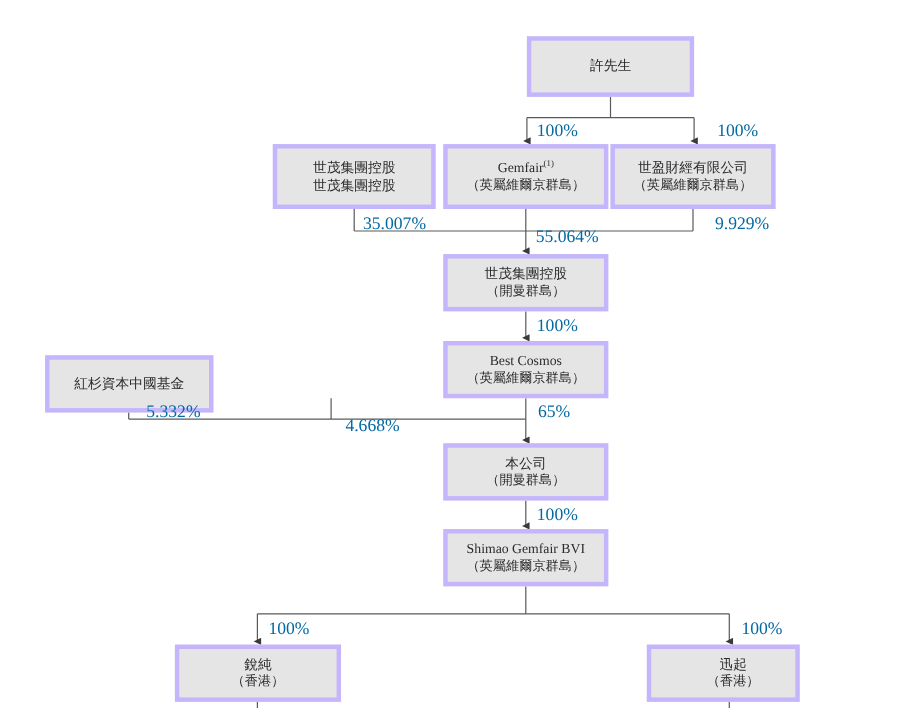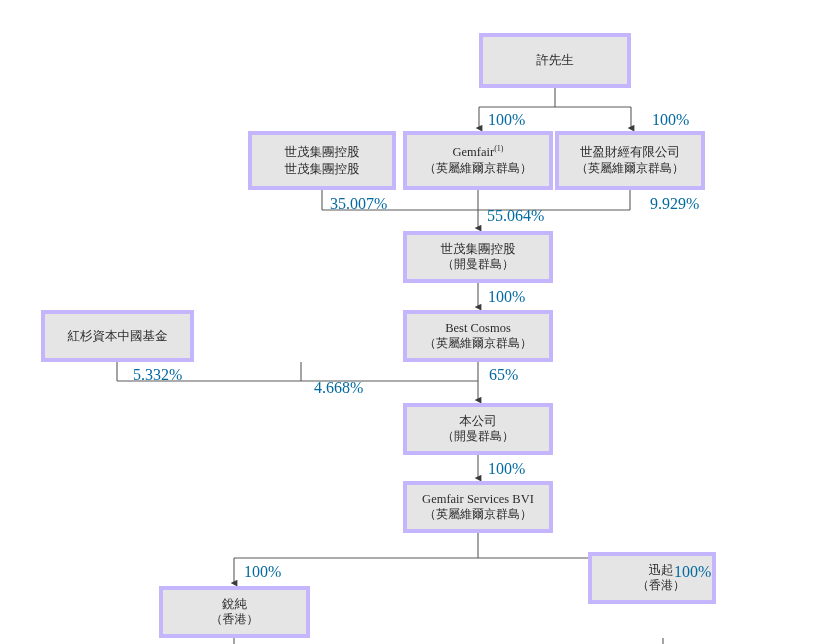--- a/index.html
+++ b/index.html
@@ -121,46 +121,46 @@
   <div class="node-box" style="left:555px;top:131px;width:150px;height:59px;">
     <div class="node-name">世盈財經有限公司</div>
     <div class="node-sub">（英屬維爾京群島）</div>
   </div>
 
   <div class="node-box" style="left:403px;top:231px;width:150px;height:52px;">
     <div class="node-name">世茂集團控股</div>
     <div class="node-sub">（開曼群島）</div>
   </div>
 
-  <div class="node-box" style="left:41px;top:310px;width:153px;height:52px;">
+  <div class="node-box" style="left:41px;top:323px;width:153px;height:52px;">
     <div class="node-name">紅杉資本中國基金</div>
   </div>
 
 
   <div class="node-box" style="left:403px;top:310px;width:150px;height:52px;">
     <div class="node-name">Best Cosmos</div>
     <div class="node-sub">（英屬維爾京群島）</div>
   </div>
 
   <div class="node-box" style="left:403px;top:403px;width:150px;height:52px;">
     <div class="node-name">本公司</div>
     <div class="node-sub">（開曼群島）</div>
   </div>
 
   <div class="node-box" style="left:403px;top:481px;width:150px;height:52px;">
-    <div class="node-name">Gemfair Services BVI</div>
+    <div class="node-name">Shimao Gemfair BVI</div>
     <div class="node-sub">（英屬維爾京群島）</div>
   </div>
 
   <div class="node-box" style="left:159px;top:586px;width:151px;height:52px;">
     <div class="node-name">銳純</div>
     <div class="node-sub">（香港）</div>
   </div>
 
-  <div class="node-box" style="left:588px;top:552px;width:128px;height:52px;padding-left:18px;">
+  <div class="node-box" style="left:588px;top:586px;width:139px;height:52px;padding-left:18px;">
     <div class="node-name">迅起</div>
     <div class="node-sub">（香港）</div>
   </div>
 
   <div class="edge-label" style="left:488px;top:111px;">100%</div>
   <div class="edge-label" style="left:652px;top:111px;">100%</div>
   <div class="edge-label" style="left:330px;top:195px;text-align:right;">35.007%</div>
   <div class="edge-label" style="left:487px;top:207px;">55.064%</div>
   <div class="edge-label" style="left:650px;top:195px;">9.929%</div>
   <div class="edge-label" style="left:488px;top:288px;">100%</div>

